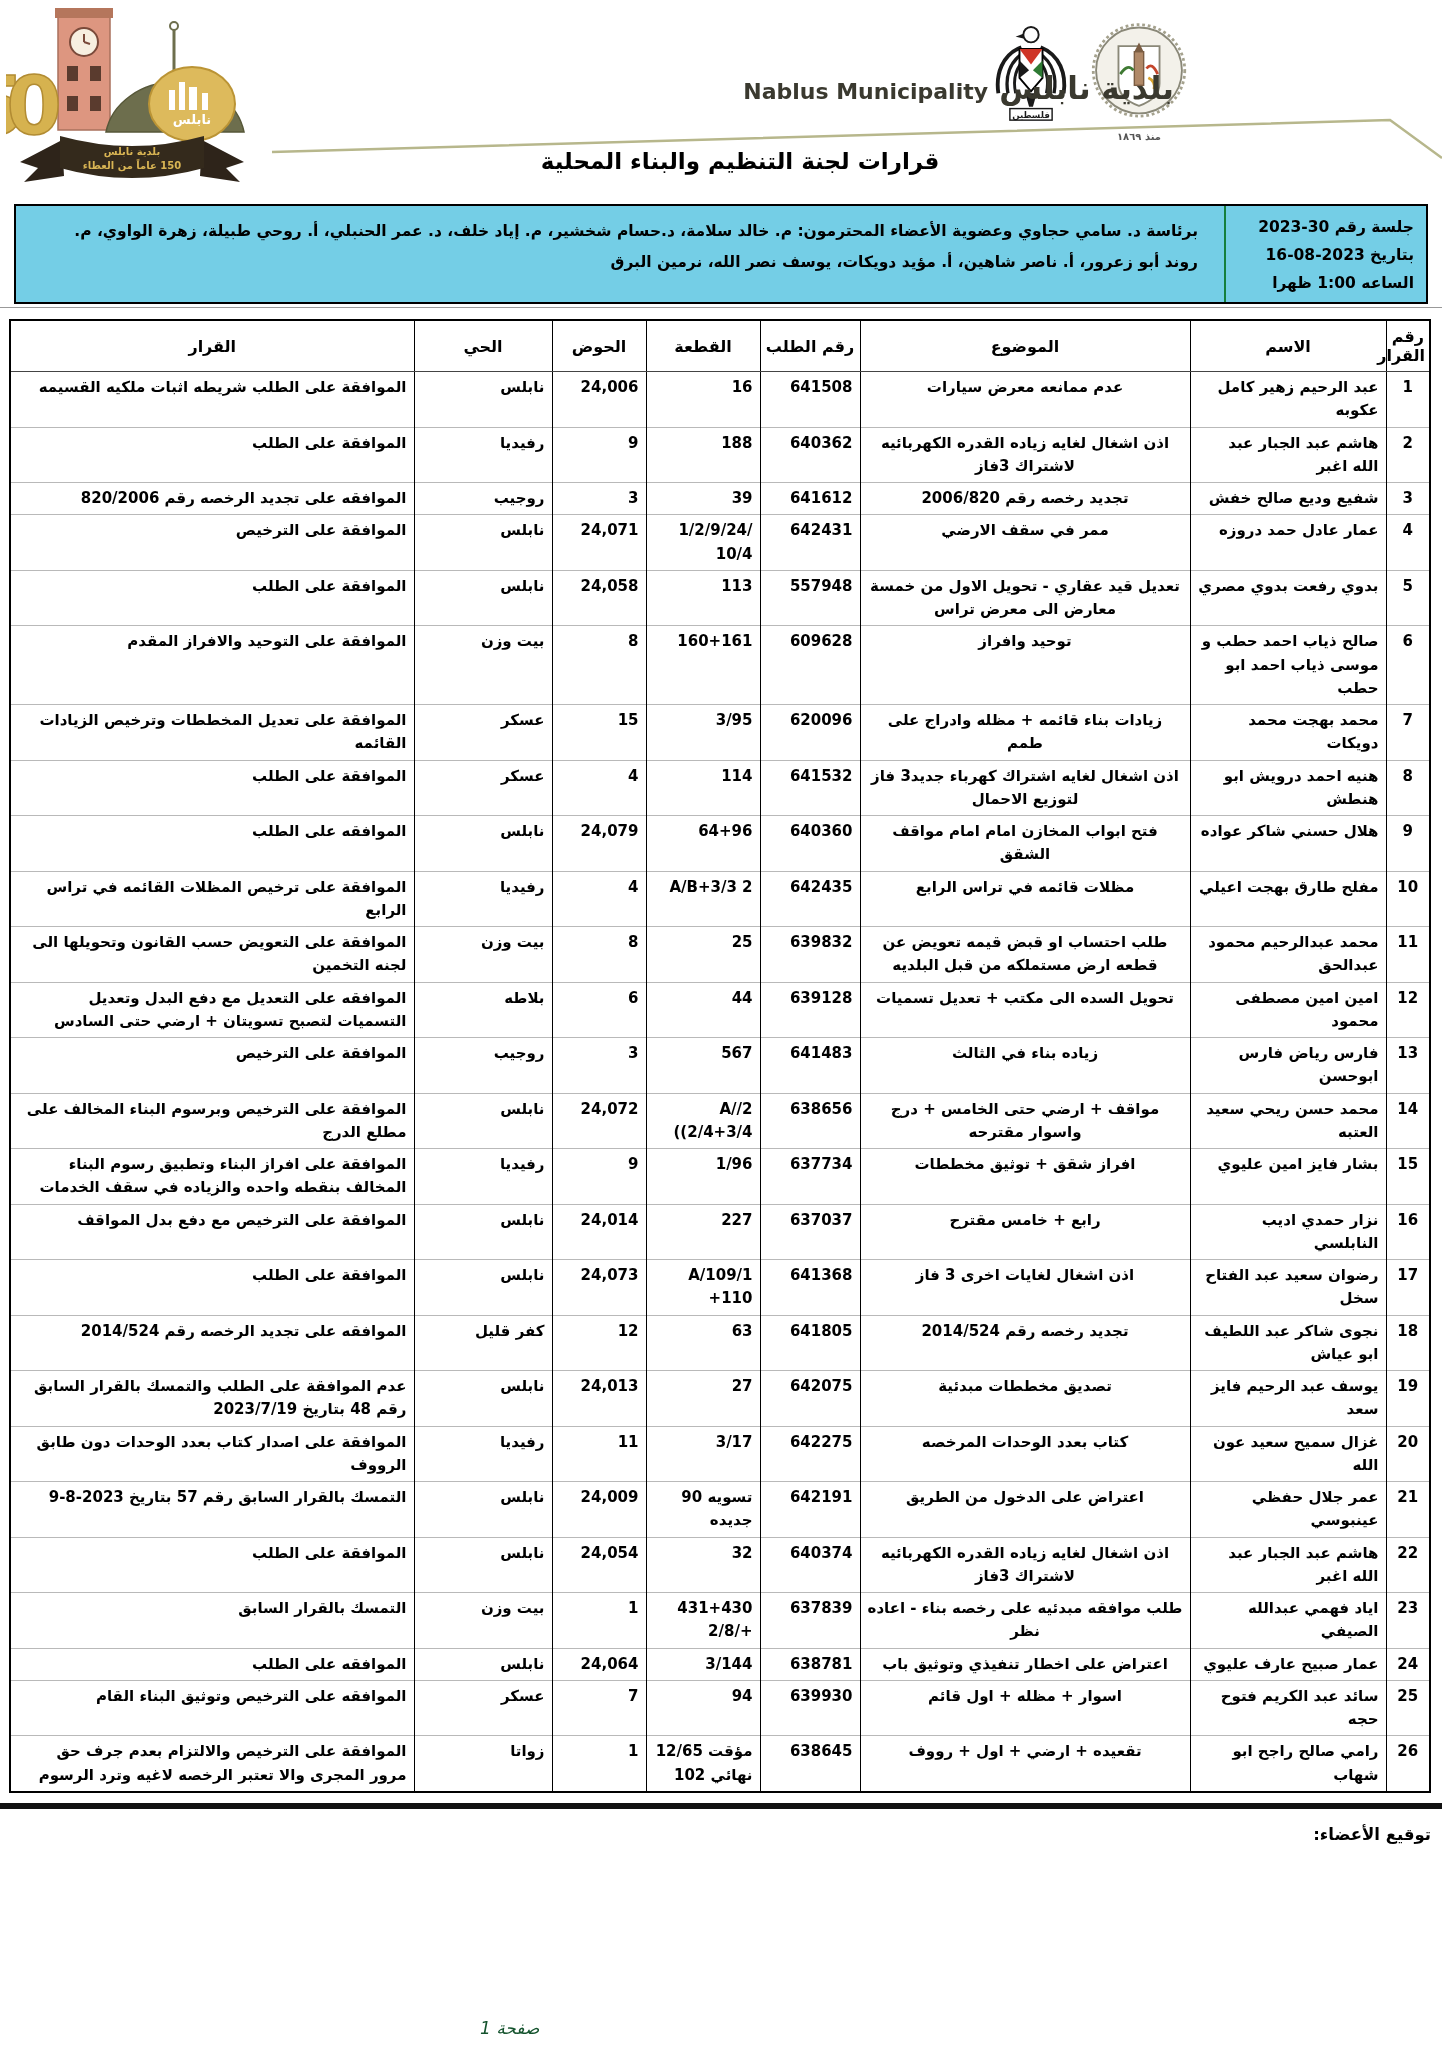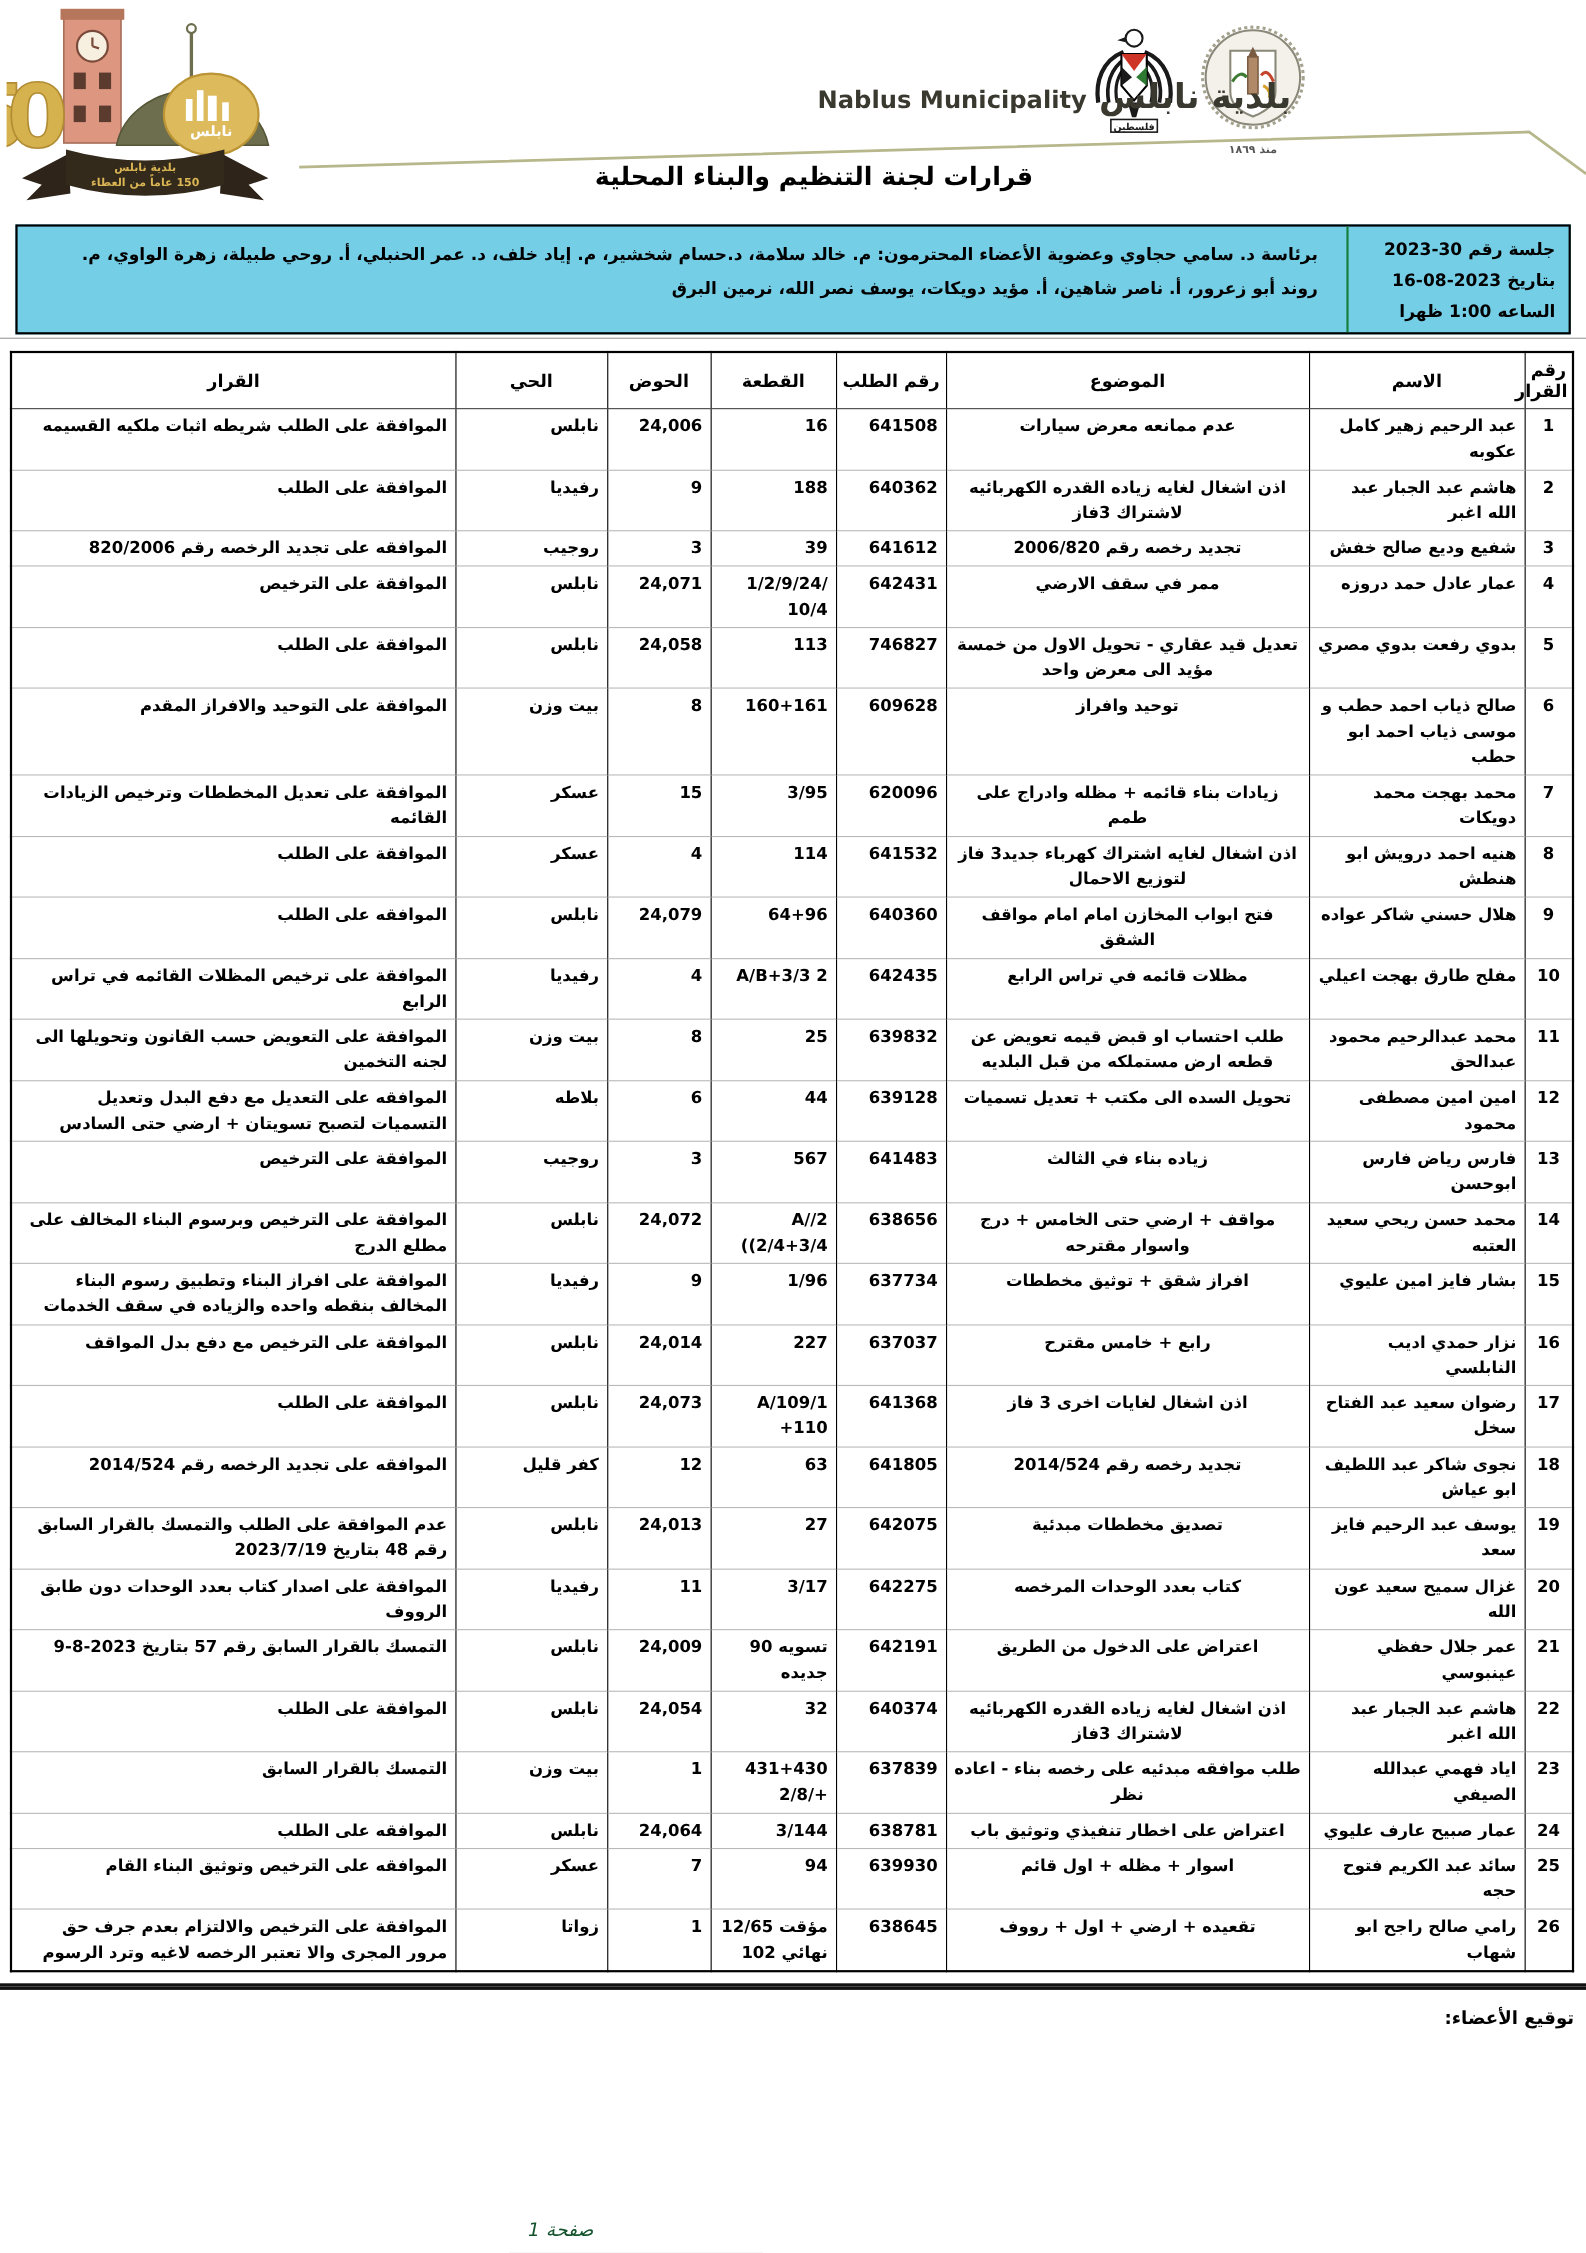--- a/index.html
+++ b/index.html
@@ -214,22 +214,22 @@
             <td class="col-subject">ممر في سقف الارضي</td>
             <td class="col-request_no">642431</td>
             <td class="col-parcel">1/2/9/24/ 10/4</td>
             <td class="col-block">24,071</td>
             <td class="col-district">نابلس</td>
             <td class="col-decision">الموافقة على الترخيص</td>
           </tr>
           <tr>
             <td class="col-no">5</td>
             <td class="col-name">بدوي رفعت بدوي مصري</td>
-            <td class="col-subject">تعديل قيد عقاري - تحويل الاول من خمسة مؤيد الى معرض واحد</td>
-            <td class="col-request_no">746827</td>
+            <td class="col-subject">تعديل قيد عقاري - تحويل الاول من خمسة معارض الى معرض تراس</td>
+            <td class="col-request_no">557948</td>
             <td class="col-parcel">113</td>
             <td class="col-block">24,058</td>
             <td class="col-district">نابلس</td>
             <td class="col-decision">الموافقة على الطلب</td>
           </tr>
           <tr>
             <td class="col-no">6</td>
             <td class="col-name">صالح ذياب احمد حطب و موسى ذياب احمد ابو حطب</td>
             <td class="col-subject">توحيد وافراز</td>
             <td class="col-request_no">609628</td>

